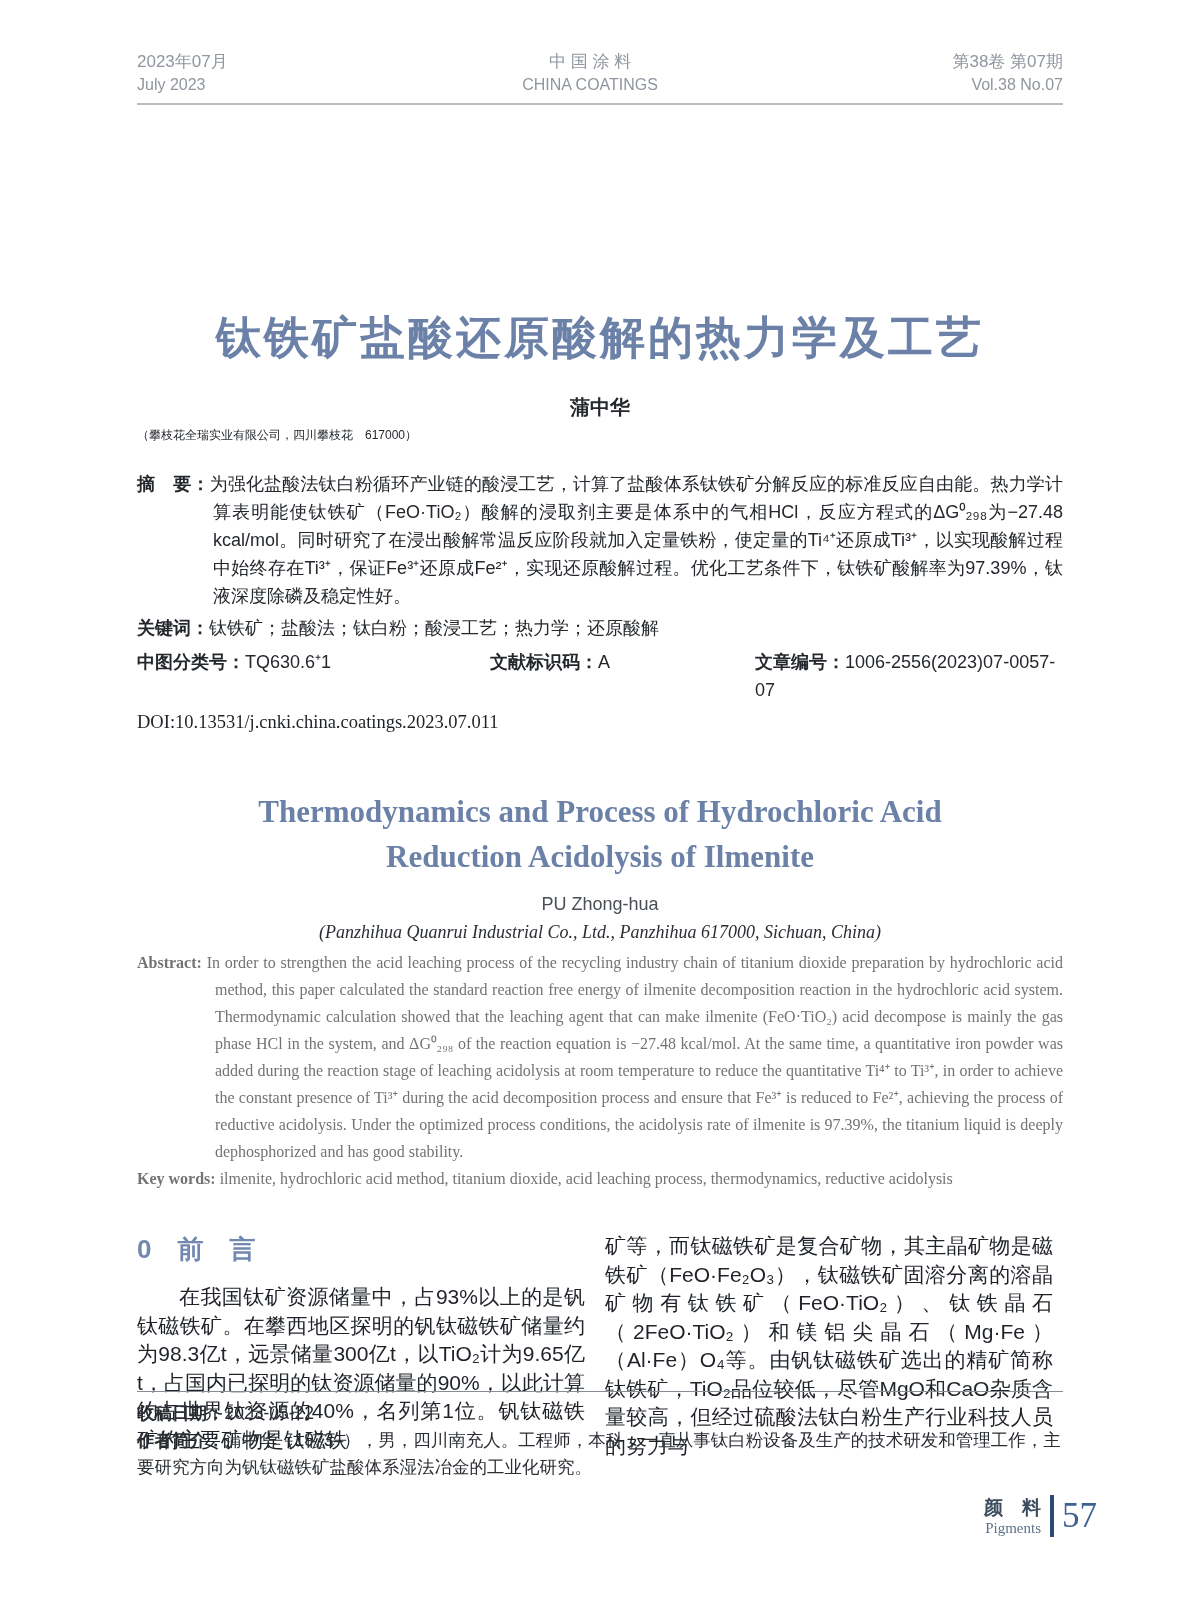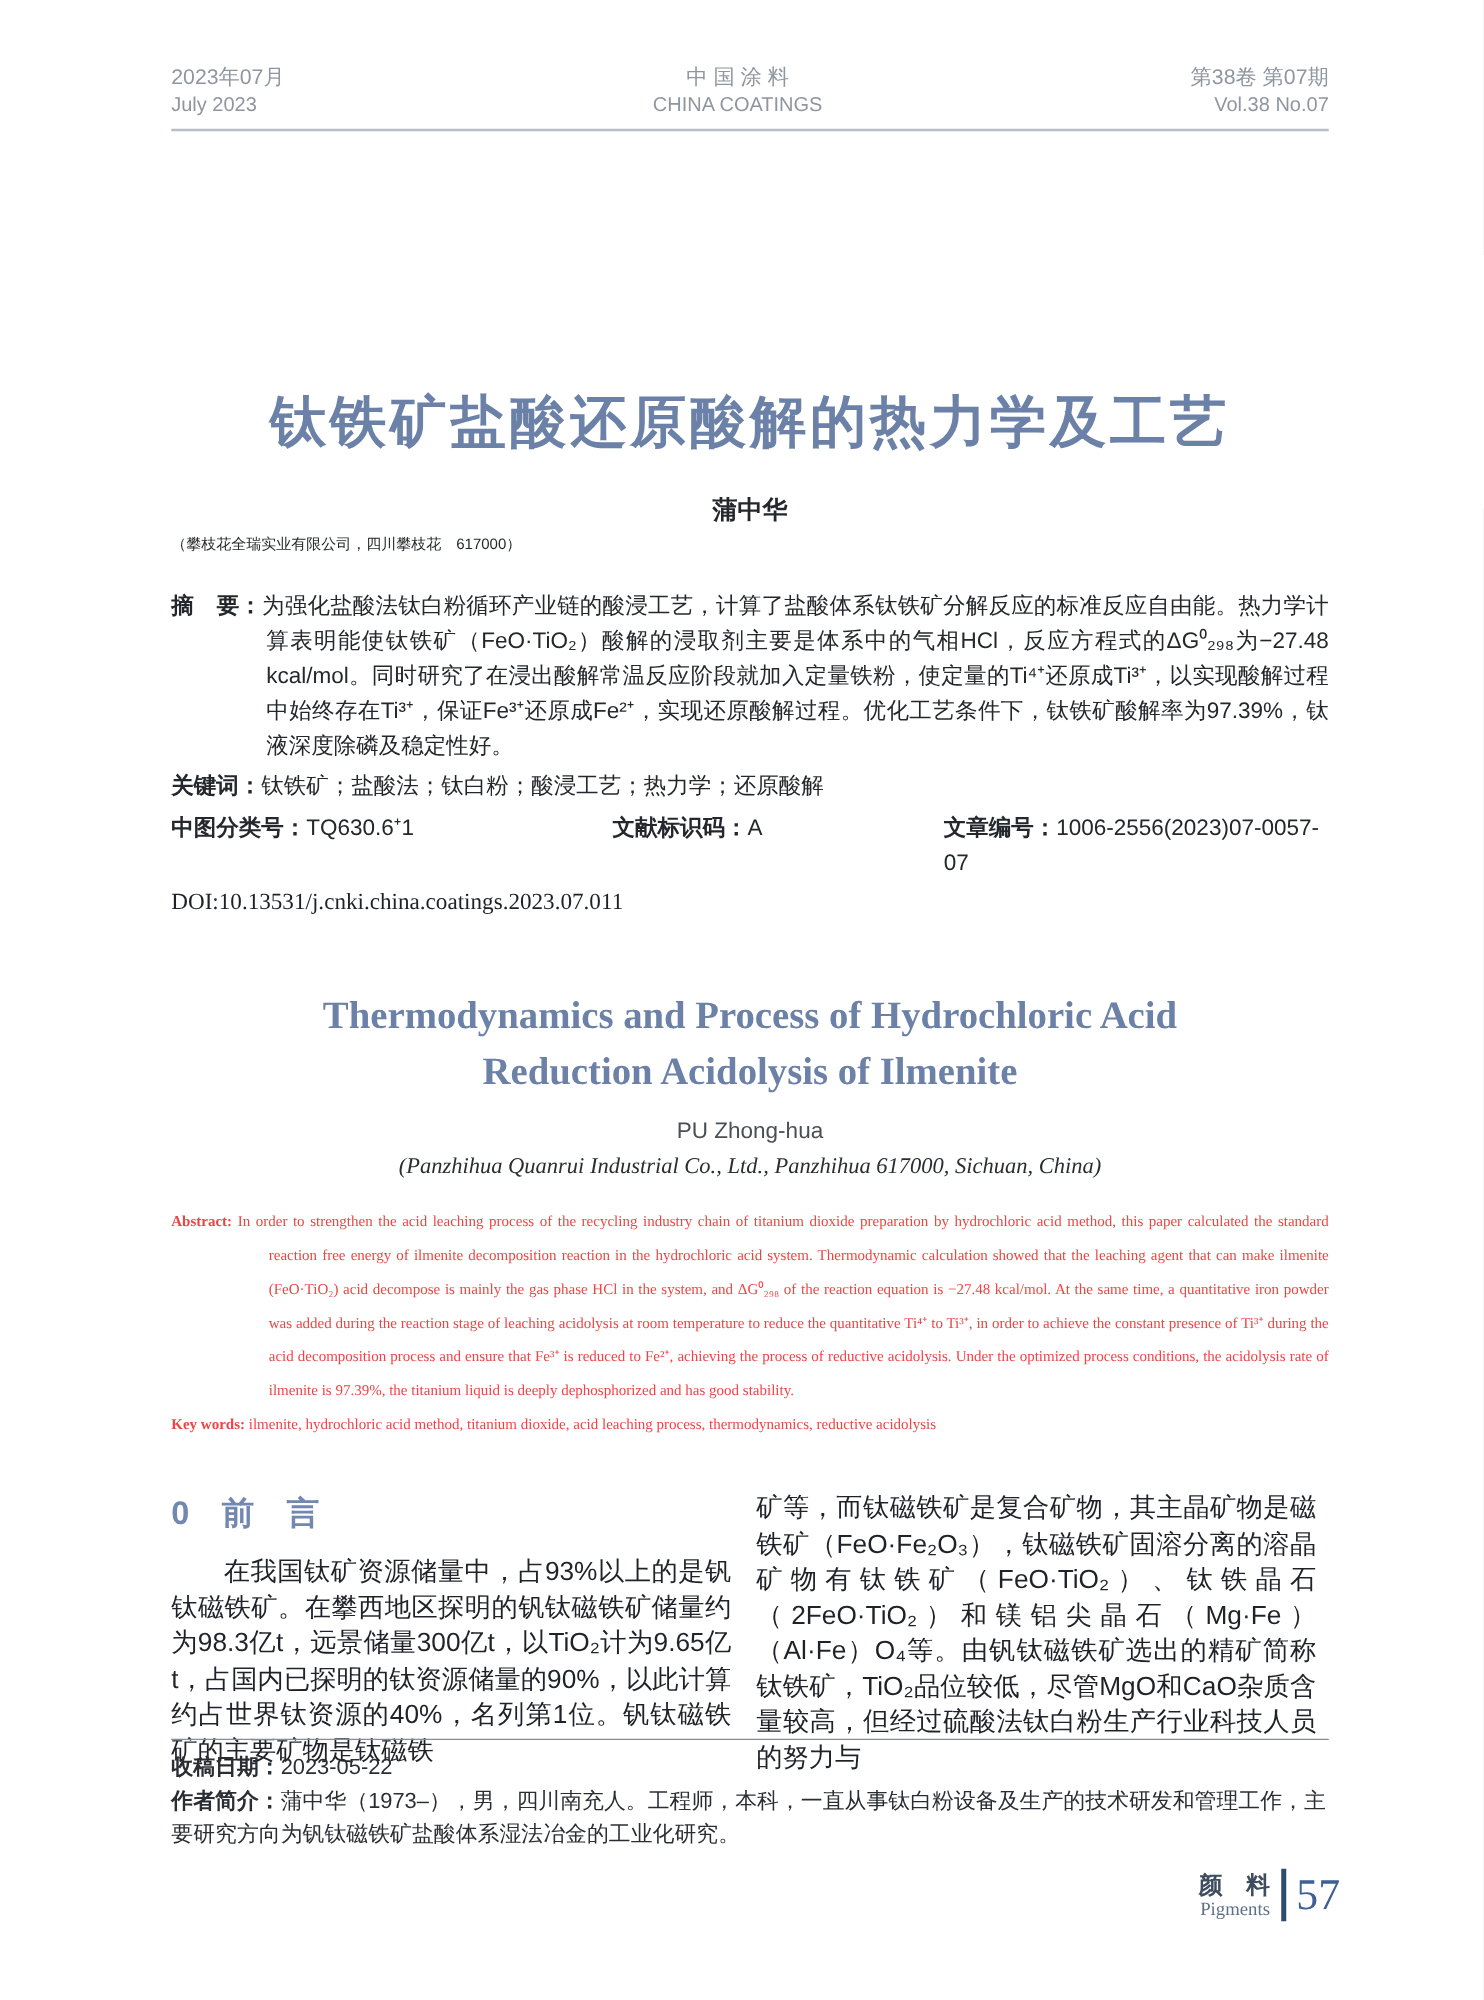--- a/index.html
+++ b/index.html
@@ -33,36 +33,36 @@
   .hang-cn.kw { margin-top:4px; }
   .lbl { font-weight:700; }
   .clc-row { display:flex; margin-top:6px; font-size:18px; line-height:28px; }
   .clc-i1 { width:353px; } .clc-i2 { width:265px; } .clc-i3 { flex:1; }
   .doi { margin-top:8px; font-family:"Liberation Serif", serif; font-size:18.5px; color:#1e2226; }
 
   
   .title-en { margin:56px 0 0 0; text-align:center; font-family:"Liberation Serif", serif; font-weight:700; font-size:31px; line-height:45px; color:var(--accent-blue); }
   .author-en { margin-top:15px; text-align:center; font-size:18px; color:#4a4f55; }
   .affil-en { margin-top:7px; text-align:center; font-family:"Liberation Serif", serif; font-style:italic; font-size:18px; color:#2a2e33; }
-  .hang-en { margin:21px 0 0 0; padding-left:78px; text-indent:-78px; font-family:"Liberation Serif", serif; font-size:12px; line-height:27px; text-align:justify; color:#ef4444; }
+  .hang-en { margin:6px 0 0 0; padding-left:78px; text-indent:-78px; font-family:"Liberation Serif", serif; font-size:16px; line-height:27px; text-align:justify; color:#737373; }
   .hang-en.kw { margin-top:0; }
   .lbl-en { font-weight:700; }
 
   
   .body-cols { display:flex; gap:20px; margin-top:40px; }
   .col { width:448px; }
   .sec-h { margin:0 0 16px 0; font-size:26px; font-weight:700; color:var(--heading-blue); }
   .cn-body { margin:0; font-size:21px; line-height:28.5px; text-align:justify; color:#1f2329; }
   .indent { text-indent:2em; }
 
   
   .footnote { position:absolute; left:137px; right:124px; top:1391px; border-top:1.5px solid #868d95; padding-top:8px; font-size:17.5px; line-height:27px; color:#2a2e33; }
 
   
-  .pg-footer { position:absolute; top:1495px; right:115px; display:flex; align-items:center; }
+  .pg-footer { position:absolute; top:1495px; right:90px; display:flex; align-items:center; }
   .pf-left { text-align:right; margin-right:9px; }
   .pf-cn { font-size:19px; font-weight:700; color:#3d4c5e; }
   .pf-en { font-family:Liberation Serif, serif; font-size:15px; color:#5d7089; margin-top:-1px; }
   .pf-bar { width:4px; height:42px; background:var(--bar-navy); margin-right:8px; }
   .pf-no { font-family:"Liberation Serif", serif; font-size:35px; color:var(--page-no-blue); }
 </style>
 </head>
 <body>
 
 <div class="page">

